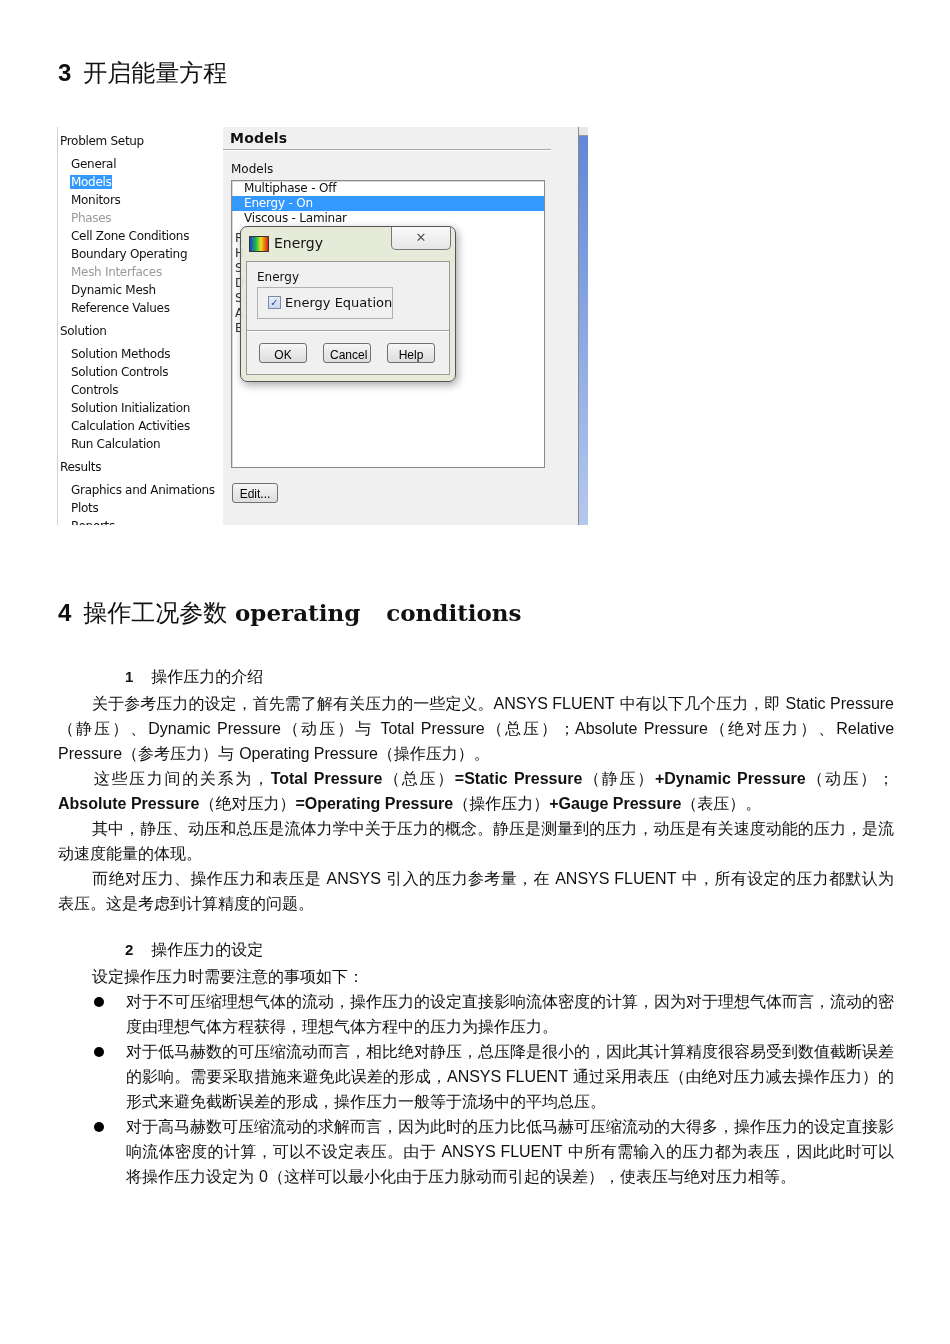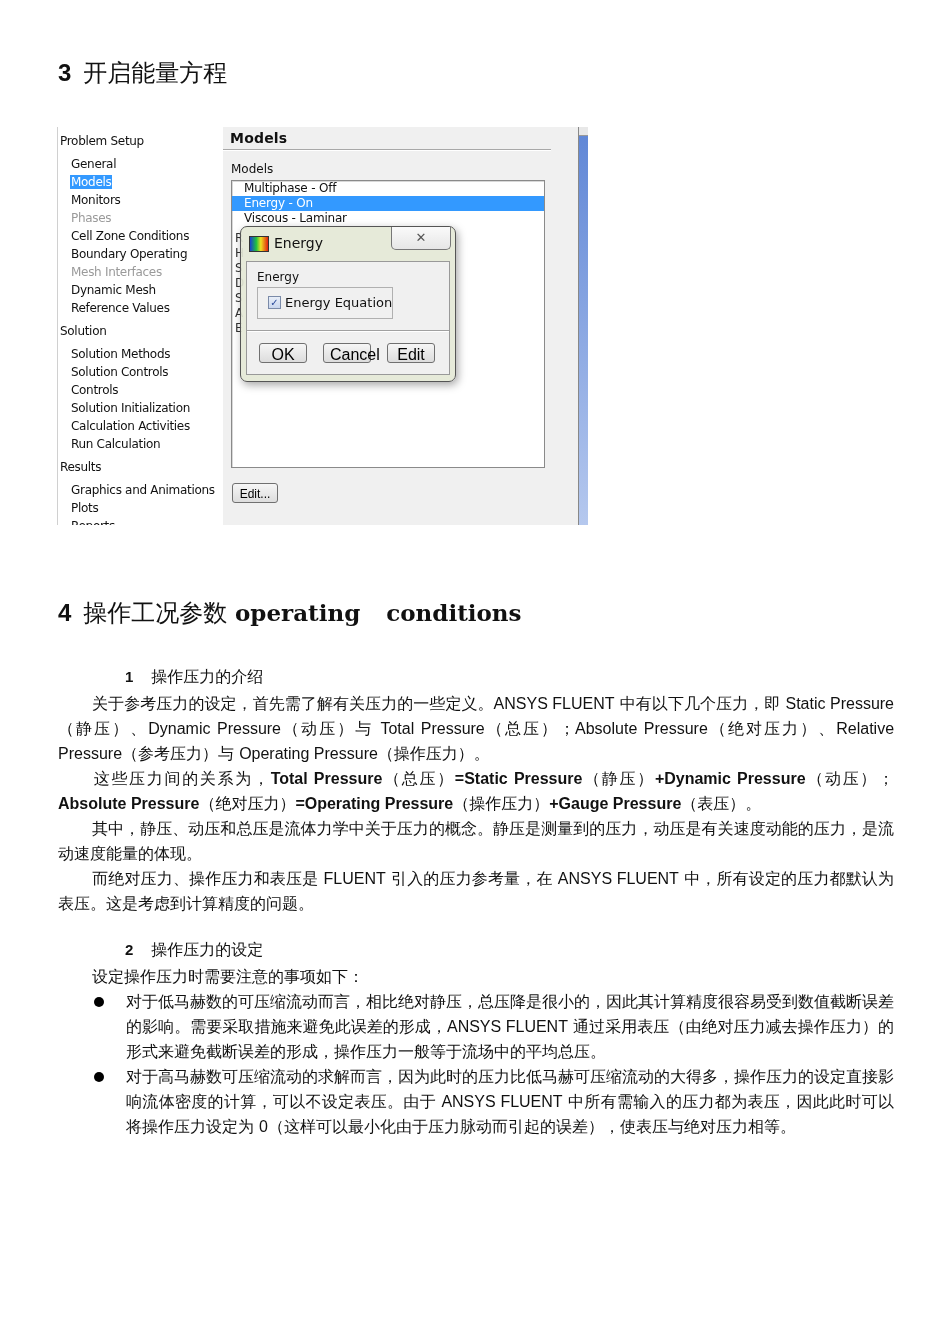--- a/index.html
+++ b/index.html
@@ -50,21 +50,21 @@
                   border-top: none; border-radius: 0 0 5px 5px; background: linear-gradient(#fafafa, #e6e6e6);
                   text-align: center; line-height: 22px; font-size: 13px; color: #555; }
     .dlg .body { position: absolute; left: 5px; top: 34px; width: 202px; height: 112px; background: #f0f0f0; border: 1px solid #999; }
     .dlg .glabel { position: absolute; left: 10px; top: 8px; font-size: 12px; }
     .dlg .gbox { position: absolute; left: 10px; top: 25px; width: 134px; height: 30px; border: 1px solid #b0b0b0; }
     .dlg .chk { position: absolute; left: 10px; top: 8px; width: 11px; height: 11px; border: 1px solid #7a8aa8;
                 background: linear-gradient(#e8eef8, #c9d6ee); font-size: 10px; line-height: 11px; text-align: center; color: #2a4a9a; }
     .dlg .chklabel { position: absolute; left: 27px; top: 7px; font-size: 13px; white-space: nowrap; }
     .dlg .sep { position: absolute; left: 0; top: 68px; width: 202px; height: 1px; background: #a0a0a0; border-bottom: 1px solid #fff; }
     .dlg .btn { position: absolute; top: 81px; width: 48px; height: 20px; border: 1px solid #707070; border-radius: 3px;
-                background: linear-gradient(#f6f6f6, #dcdcdc); font-size: 16px; line-height: 20px; text-align: center; }
+                background: linear-gradient(#f6f6f6, #dcdcdc); font-size: 12px; line-height: 20px; text-align: center; }
 
     
     .sub { position: absolute; left: 125px; font-size: 16px; text-align: center; }
     .sub .n { font-family: "Liberation Sans", sans-serif; font-weight: bold; font-size: 15px; margin-right: 18px; }
     .para { position: absolute; left: 58px; width: 836px; font-size: 16px; line-height: 25px; text-align: justify; }
     .para .ind { display: inline-block; width: 34px; }
     .sans { font-family: "Liberation Sans", sans-serif; }
     b.sans { font-weight: bold; }
     .bullets { position: absolute; left: 58px; top: 989px; width: 836px; font-size: 16px; line-height: 25px; }
     .bl { position: relative; padding-left: 68px; text-align: justify; margin-bottom: 0; }
@@ -134,21 +134,21 @@
     <div class="close"><span>✕</span></div>
     <div class="body">
       <div class="glabel">Energy</div>
       <div class="gbox">
         <div class="chk"><span>✓</span></div>
         <div class="chklabel">Energy Equation</div>
       </div>
       <div class="sep"></div>
       <button class="btn" style="left:12px">OK</button>
       <button class="btn" style="left:76px">Cancel</button>
-      <button class="btn" style="left:140px">Edit</button>
+      <button class="btn" style="left:140px">Help</button>
     </div>
   </div>
 </div>
 
 <div class="h4">
   <span class="num">4</span><span>操作工况参数</span>
   <span class="en">operating</span><span class="en en2">conditions</span>
 </div>
 
 <div class="sub" style="top:667px">
@@ -161,32 +161,36 @@
 
 <div class="para" style="top:766px">
   <span class="ind"></span><span>这些压力间的关系为，</span><b class="sans">Total Pressure</b><span>（总压）</span><b class="sans">=Static Pressure</b><span>（静压）</span><b class="sans">+Dynamic Pressure</b><span>（动压）；</span><b class="sans">Absolute Pressure</b><span>（绝对压力）</span><b class="sans">=Operating Pressure</b><span>（操作压力）</span><b class="sans">+Gauge Pressure</b><span>（表压）。</span>
 </div>
 
 <div class="para" style="top:816px">
   <span class="ind"></span><span>其中，静压、动压和总压是流体力学中关于压力的概念。静压是测量到的压力，动压是有关速度动能的压力，是流动速度能量的体现。</span>
 </div>
 
 <div class="para" style="top:866px">
-  <span class="ind"></span><span>而绝对压力、操作压力和表压是 </span><span class="sans">FLUENT</span><span> 引入的压力参考量，在 </span><span class="sans">ANSYS FLUENT</span><span> 中，所有设定的压力都默认为表压。这是考虑到计算精度的问题。</span>
+  <span class="ind"></span><span>而绝对压力、操作压力和表压是 </span><span class="sans">ANSYS</span><span> 引入的压力参考量，在 </span><span class="sans">ANSYS FLUENT</span><span> 中，所有设定的压力都默认为表压。这是考虑到计算精度的问题。</span>
 </div>
 
 <div class="sub" style="top:940px">
   <span class="n">2</span><span>操作压力的设定</span>
 </div>
 <div class="para intro" style="top:964px">
   <span>设定操作压力时需要注意的事项如下：</span>
 </div>
 
 <div class="bullets">
   <div class="bl">
     <span class="dot"></span>
+    <span>对于不可压缩理想气体的流动，操作压力的设定直接影响流体密度的计算，因为对于理想气体而言，流动的密度由理想气体方程获得，理想气体方程中的压力为操作压力。</span>
+  </div>
+  <div class="bl">
+    <span class="dot"></span>
     <span>对于低马赫数的可压缩流动而言，相比绝对静压，总压降是很小的，因此其计算精度很容易受到数值截断误差的影响。需要采取措施来避免此误差的形成，</span><span class="sans">ANSYS FLUENT</span><span> 通过采用表压（由绝对压力减去操作压力）的形式来避免截断误差的形成，操作压力一般等于流场中的平均总压。</span>
   </div>
   <div class="bl">
     <span class="dot"></span>
     <span>对于高马赫数可压缩流动的求解而言，因为此时的压力比低马赫可压缩流动的大得多，操作压力的设定直接影响流体密度的计算，可以不设定表压。由于 </span><span class="sans">ANSYS FLUENT</span><span> 中所有需输入的压力都为表压，因此此时可以将操作压力设定为 </span><span class="sans">0</span><span>（这样可以最小化由于压力脉动而引起的误差），使表压与绝对压力相等。</span>
   </div>
 </div>
 
 </body></html>

